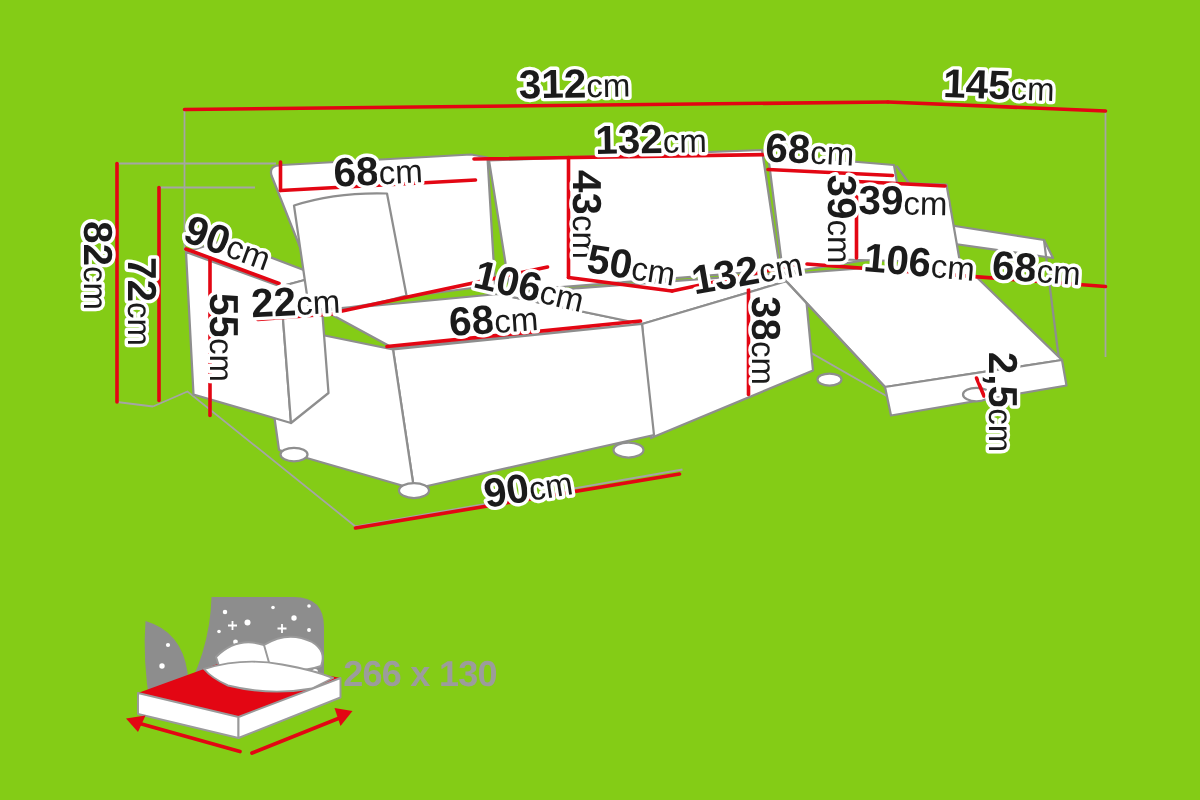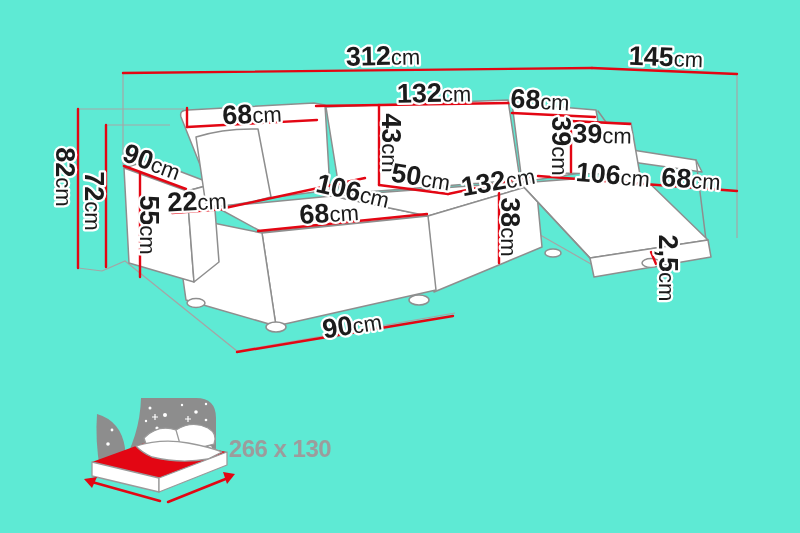--- a/index.html
+++ b/index.html
@@ -1,16 +1,16 @@
 <!DOCTYPE html>
 <html><head>
 <meta charset="utf-8">
 <style>
   html,body{margin:0;padding:0;background:#ffffff;}
-  .stage{position:relative;width:800px;height:533px;background:#5eead4;overflow:hidden;}
+  .stage{position:relative;width:800px;height:533px;background:#84cc16;overflow:hidden;}
   svg text{
     font-family:"Liberation Sans", sans-serif;
     text-anchor:middle;
     paint-order:stroke fill;
     stroke:#ffffff;
     stroke-width:4.5px;
     stroke-linejoin:round;
   }
   svg text .n{font-weight:700;font-size:27px;}
   svg text .u{font-weight:400;font-size:22px;}

